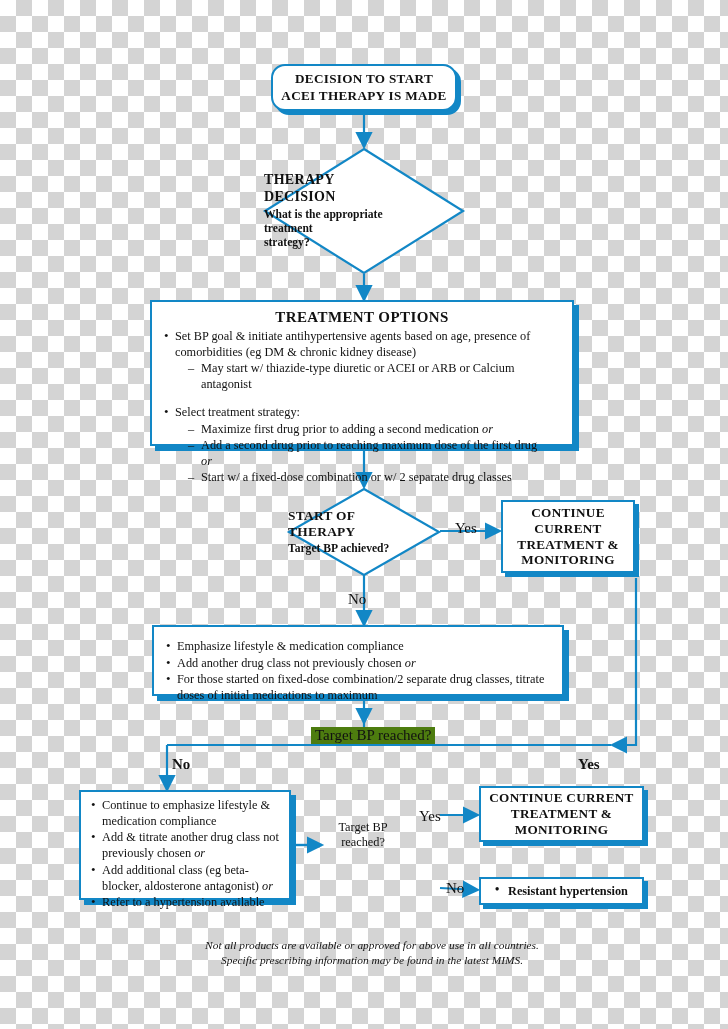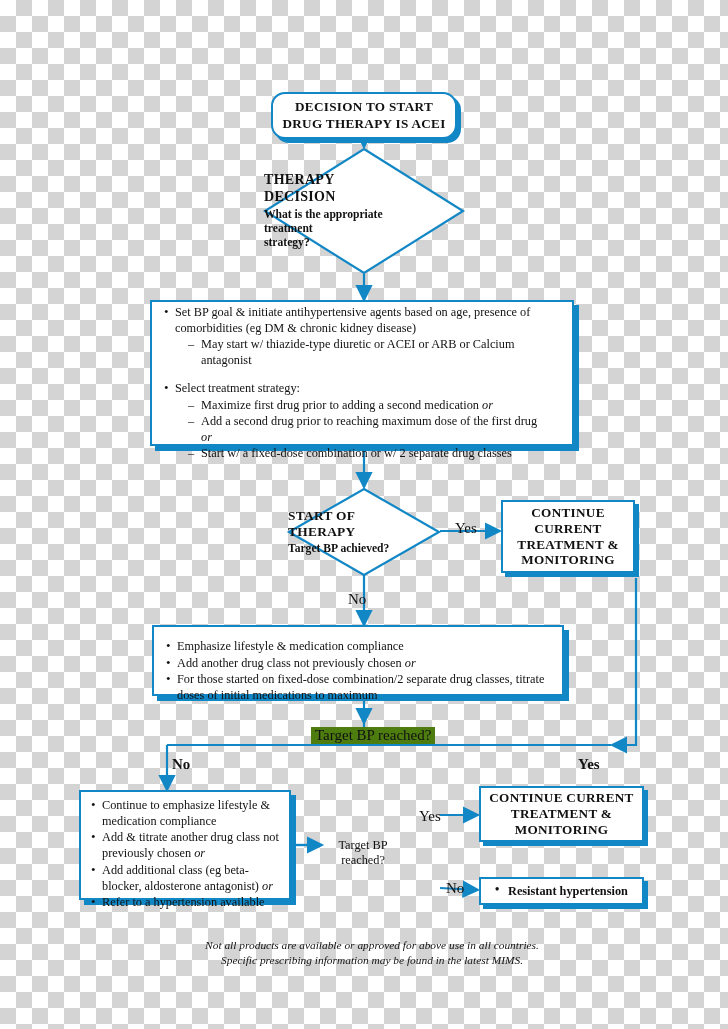--- a/index.html
+++ b/index.html
@@ -14,21 +14,21 @@
     background-position:0 0,16px 16px;
   }
   .canvas{position:absolute;left:0;top:0;width:728px;height:1029px;}
   .node{position:absolute;box-sizing:border-box;}
 
   
   .start{
     border:2px solid #1287c6;border-radius:14px;background:#ffffff;
     box-shadow:4px 4px 0 0 #1287c6;
     display:flex;align-items:center;justify-content:center;text-align:center;
-    font-weight:bold;letter-spacing:.3px;line-height:1.22;color:#111;margin-top:28px;
+    font-weight:bold;letter-spacing:.3px;line-height:1.22;color:#111;
   }
 
   
   .box{
     border:2px solid #1287c6;background:#ffffff;
     box-shadow:5px 5px 0 0 #1287c6;
     color:#111;
   }
   .box.thin{box-shadow:4px 4px 0 0 #1287c6;}
 
@@ -113,38 +113,39 @@
       <path d="M292,845 L318,845"></path>
     </g>
     <g stroke="#1287c6" stroke-width="2.2" fill="none" marker-end="url(#ar)">
       <path d="M292,845 L322,845"></path>
     </g>
   </svg>
 
   <div class="node start" style="left:271px;top:64px;width:186px;height:47px;font-size:13.2px;">
     <div>
       <div>DECISION TO START</div>
-      <div>DRUG THERAPY IS ACEI</div>
+      <div>ACEI THERAPY IS MADE</div>
     </div>
   </div>
 
   <div class="diamond" style="left:264px;top:148px;width:200px;height:126px;">
     <svg width="200" height="126" viewBox="0 0 200 126">
       <polygon points="100,1 199,63 100,125 1,63" fill="#ffffff" stroke="#1287c6" stroke-width="2.2"></polygon>
     </svg>
     <div class="dtext">
       <div class="d-head">THERAPY</div>
       <div class="d-head">DECISION</div>
       <div class="d-sub">What is the appropriate</div>
       <div class="d-sub" style="margin-top:0">treatment</div>
       <div class="d-sub" style="margin-top:0">strategy?</div>
     </div>
   </div>
 
   <div class="node box" style="left:150px;top:300px;width:424px;height:146px;padding:3px 10px 0 10px;">
+    <div class="box-title">TREATMENT OPTIONS</div>
     <ul class="bul">
       <li>
         <span>Set BP goal &amp; initiate antihypertensive agents based on age, presence of</span>
         <div>comorbidities (eg DM &amp; chronic kidney disease)</div>
         <ul class="sub ind" style="margin-top:1px;">
           <li>May start w/ thiazide-type diuretic or ACEI or ARB or Calcium antagonist</li>
         </ul>
       </li>
       <li>
         <span>Select treatment strategy:</span>
@@ -208,21 +209,21 @@
         <div><span>previously chosen </span><i class="em">or</i></div>
       </li>
       <li>
         <span>Add additional class (eg beta-</span>
         <div><span>blocker, aldosterone antagonist) </span><i class="em">or</i></div>
       </li>
       <li>Refer to a hypertension available</li>
     </ul>
   </div>
 
-  <div style="position:absolute;left:320px;top:838px;width:86px;text-align:center;font-size:12.3px;line-height:1.25;color:#111;">
+  <div style="position:absolute;left:320px;top:820px;width:86px;text-align:center;font-size:12.3px;line-height:1.25;color:#111;">
     <div>Target BP</div>
     <div>reached?</div>
   </div>
 
   <div class="node box thin" style="left:479px;top:786px;width:165px;height:56px;display:flex;align-items:center;justify-content:center;text-align:center;font-weight:bold;font-size:13.2px;line-height:1.2;letter-spacing:.3px;">
     <div>
       <div>CONTINUE CURRENT</div>
       <div>TREATMENT &amp;</div>
       <div>MONITORING</div>
     </div>

